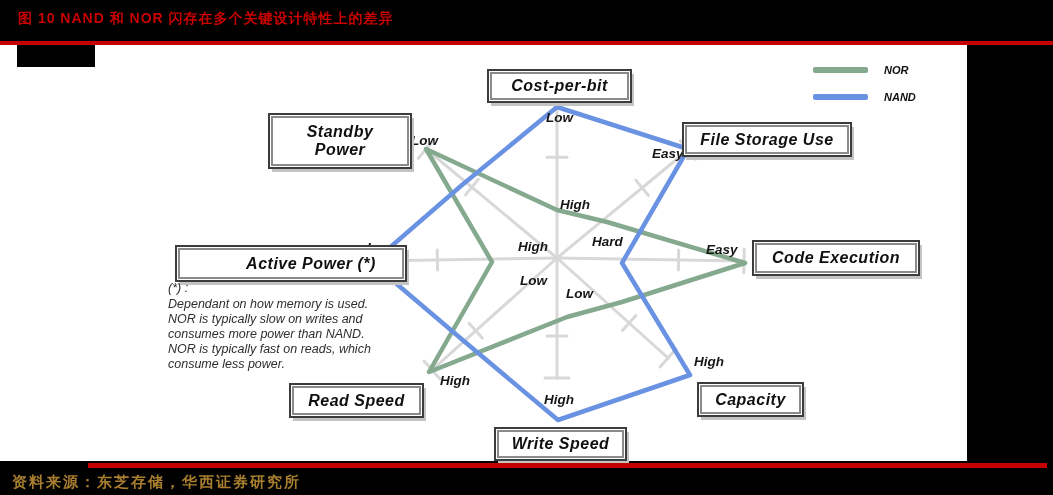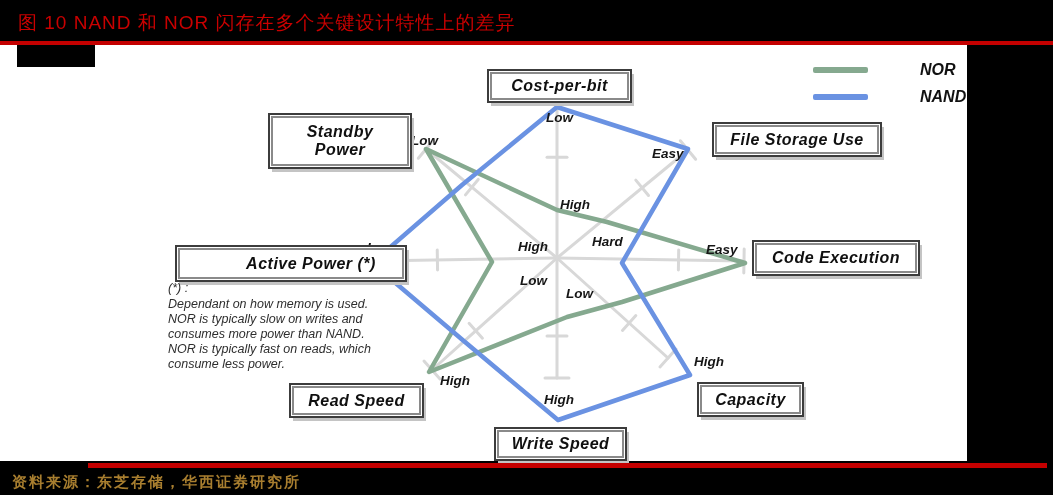--- a/index.html
+++ b/index.html
@@ -1,20 +1,20 @@
 <!DOCTYPE html>
 <html><head>
 <meta charset="utf-8">
 <style>
   html,body{margin:0;padding:0;background:#000;}
   #stage{position:relative;width:1053px;height:495px;background:#000;overflow:hidden;
          font-family:"Liberation Sans",sans-serif;}
   
   .titlebar{position:absolute;left:0;top:0;width:1053px;height:41px;background:#000;}
-  .title-text{position:absolute;left:18px;top:10px;font-size:19px;font-weight:normal;
+  .title-text{position:absolute;left:18px;top:10px;font-size:14px;font-weight:bold;
               color:#c90000;letter-spacing:1px;}
   .rule-top{position:absolute;left:0;top:41px;width:1053px;height:4px;background:#c40000;}
   
   .white-area{position:absolute;left:0;top:45px;width:967px;height:416px;background:#ffffff;}
   .logo-block{position:absolute;left:17px;top:45px;width:78px;height:22px;background:#000;}
   
   svg.radar{position:absolute;left:0;top:0;width:1053px;height:495px;}
   .spoke{stroke:#d8d8d8;stroke-width:3;stroke-linecap:round;}
   .layer{position:absolute;left:0;top:0;width:1053px;height:495px;}
   .axis-label{position:absolute;font-weight:bold;font-style:italic;font-size:13.5px;color:#161616;}
@@ -25,21 +25,21 @@
                color:#101010;white-space:pre-line;letter-spacing:.5px;}
   
   .note{position:absolute;left:168px;top:281px;width:250px;font-style:italic;
         font-size:12.5px;line-height:15px;color:#2e2e2e;}
   .note .marker{display:block;margin-bottom:1px;}
   .note .lines{white-space:pre-line;}
   
   .legend{position:absolute;left:813px;top:56px;}
   .legend-row{display:flex;align-items:center;height:27px;}
   .swatch{width:55px;height:6px;border-radius:2px;margin-right:16px;}
-  .legend-label{font-weight:bold;font-style:italic;font-size:16px;color:#111;margin-left:36px;}
+  .legend-label{font-weight:bold;font-style:italic;font-size:11px;color:#111;}
   
   .rule-bottom-black{position:absolute;left:8px;top:461px;width:80px;height:8px;background:#000;}
   .rule-bottom-red{position:absolute;left:88px;top:463px;width:959px;height:5px;background:#c40000;}
   .source-line{position:absolute;left:12px;top:473px;font-size:15px;font-weight:bold;
                color:#a87e2f;letter-spacing:2px;text-align:center;}
 </style>
 </head>
 <body>
 
 <div id="stage">
@@ -93,21 +93,21 @@
       <span class="axis-label" style="left: 520px; top: 273px;">Low</span>
       <span class="axis-label" style="left: 566px; top: 286px;">Low</span>
       <span class="axis-label" style="left: 694px; top: 354px;">High</span>
       <span class="axis-label" style="left: 440px; top: 373px;">High</span>
       <span class="axis-label" style="left: 544px; top: 392px;">High</span>
     </div>
   <div class="layer">
       <div class="feature-box" style="left: 487px; top: 48px; width: 141px; height: 30px; margin-top: 21px;">Cost-per-bit</div>
       <div class="feature-box" style="left: 268px; top: 113px; width: 140px; height: 52px;">Standby
 Power</div>
-      <div class="feature-box" style="left: 712px; top: 122px; width: 166px; height: 31px;">File Storage Use</div>
+      <div class="feature-box" style="left: 682px; top: 122px; width: 166px; height: 31px;">File Storage Use</div>
       <div class="feature-box" style="left: 175px; top: 245px; width: 188px; height: 33px; padding-left: 40px;">Active Power (*)</div>
       <div class="feature-box" style="left: 752px; top: 240px; width: 164px; height: 32px;">Code Execution</div>
       <div class="feature-box" style="left: 289px; top: 383px; width: 131px; height: 31px;">Read Speed</div>
       <div class="feature-box" style="left: 494px; top: 427px; width: 129px; height: 30px;">Write Speed</div>
       <div class="feature-box" style="left: 697px; top: 382px; width: 103px; height: 31px;">Capacity</div>
     </div>
 
   <div class="note">
     <span class="marker">(*) :</span>
     <span class="lines">Dependant on how memory is used.

